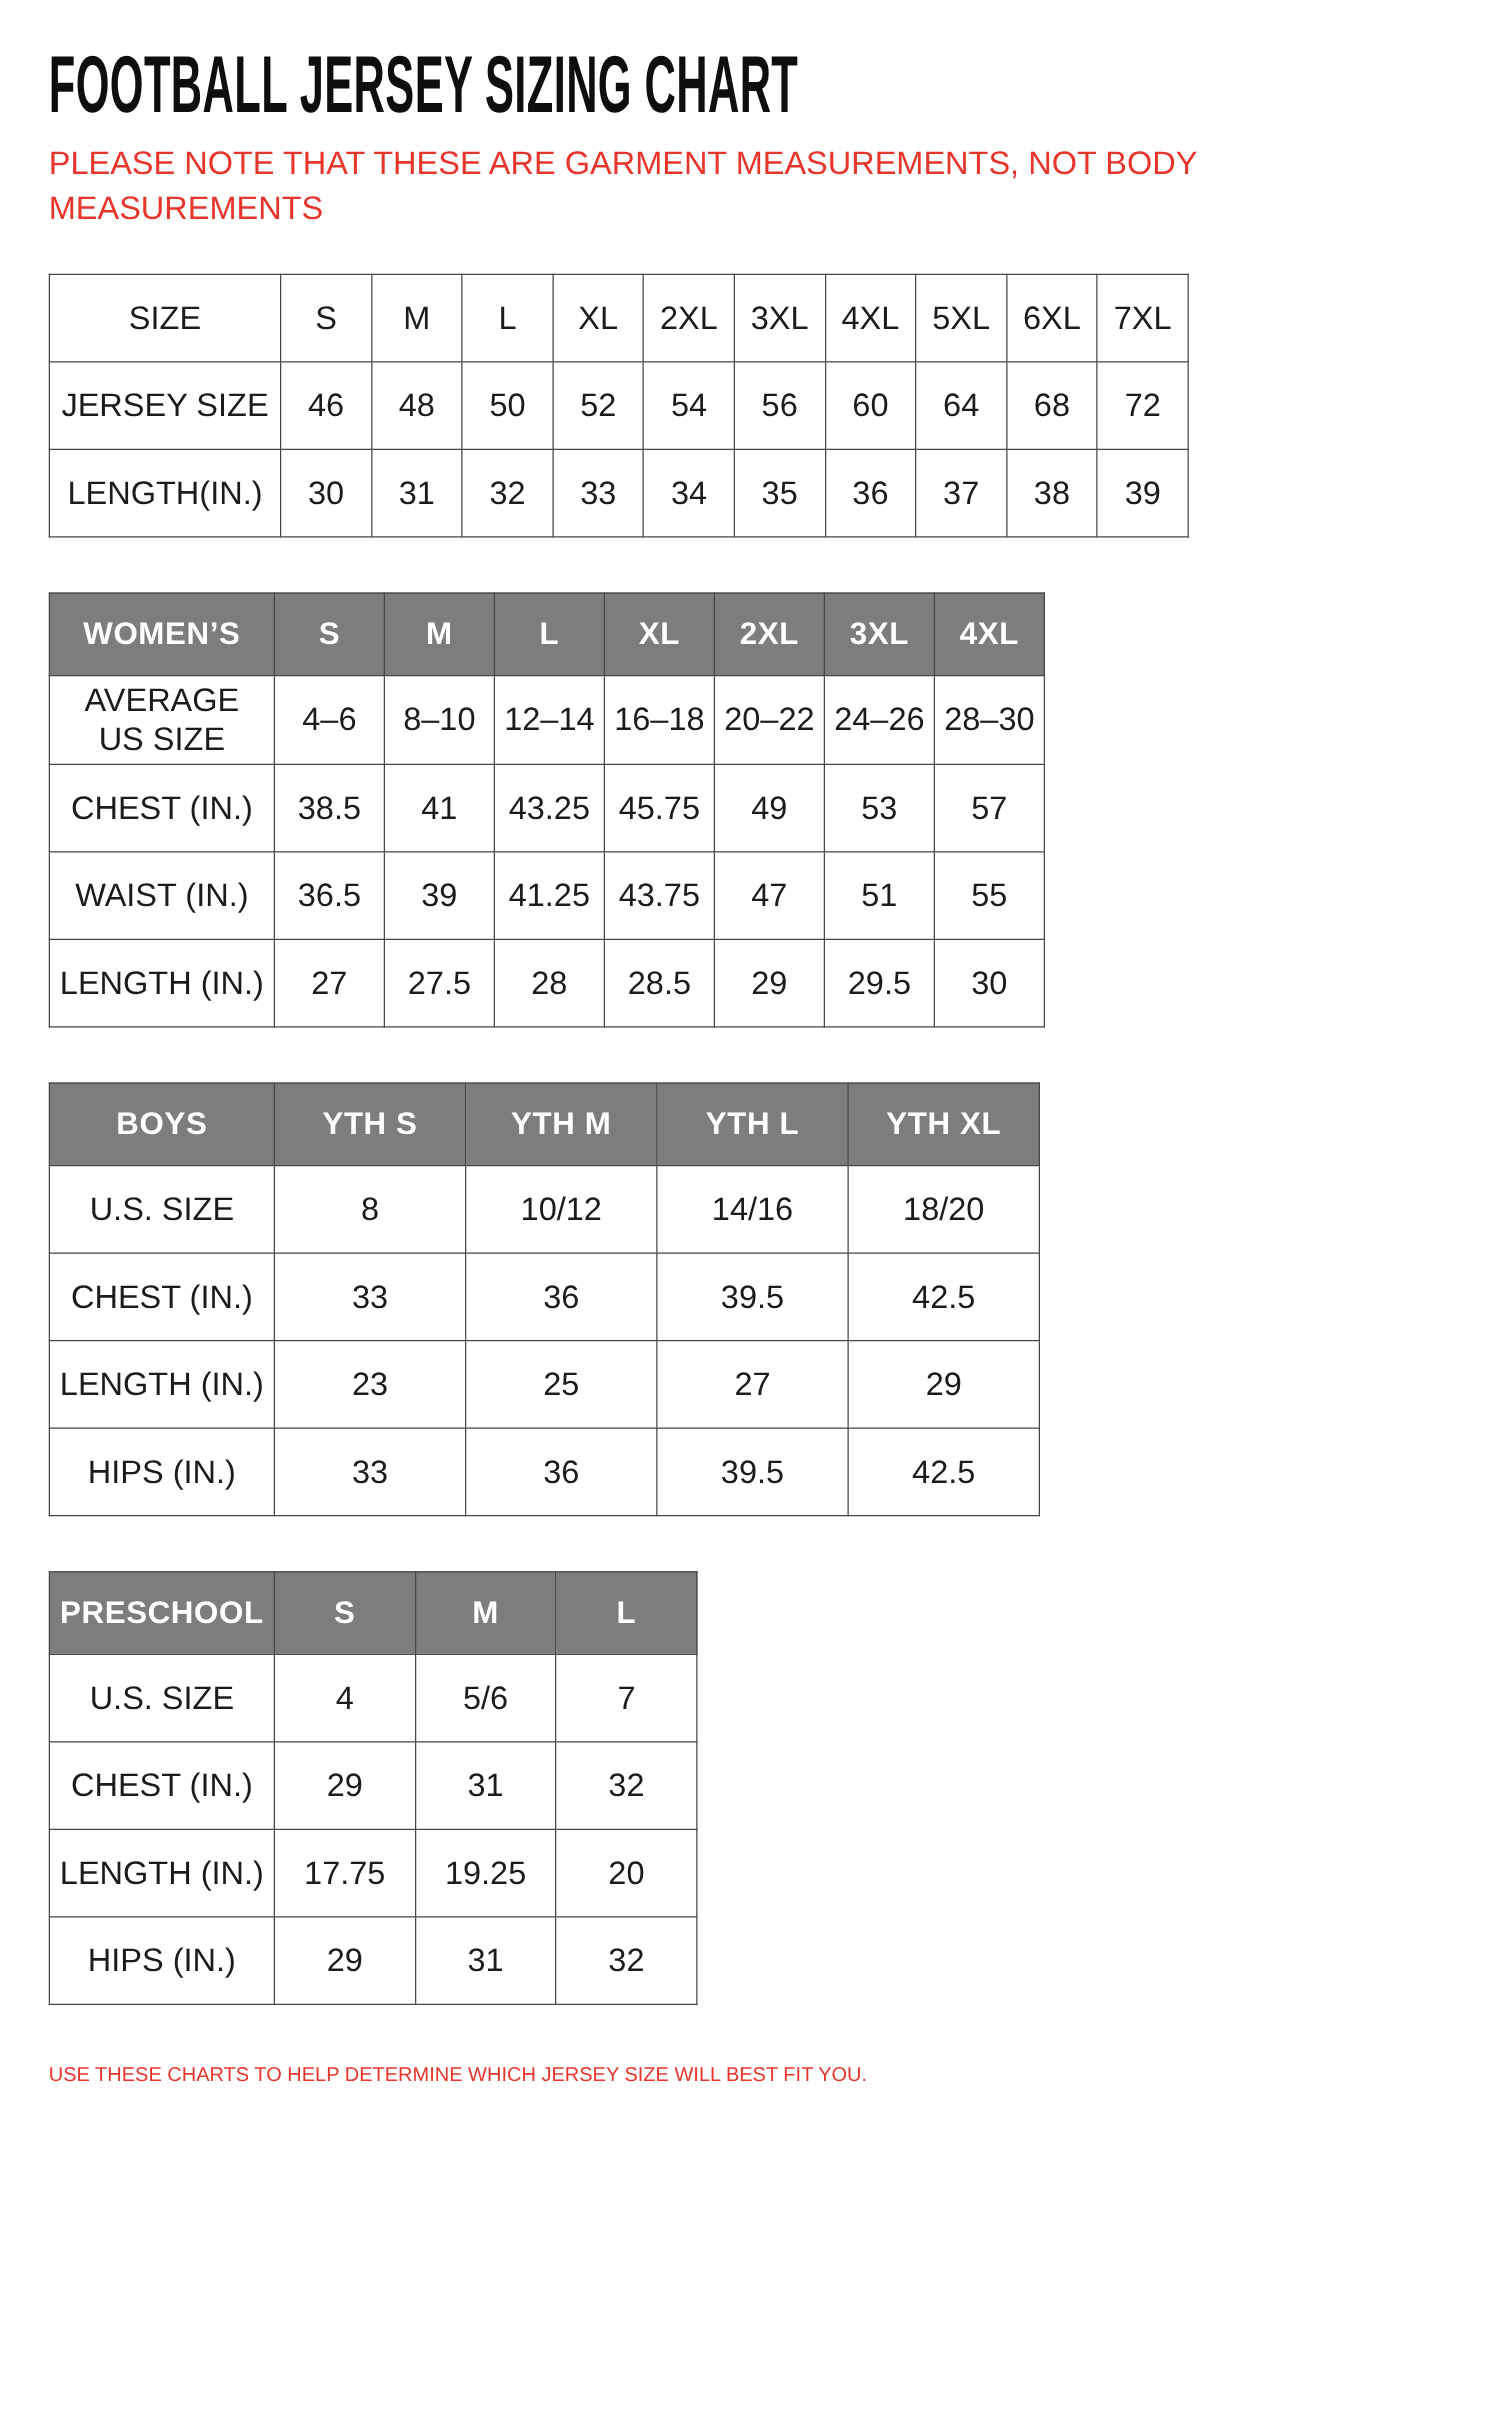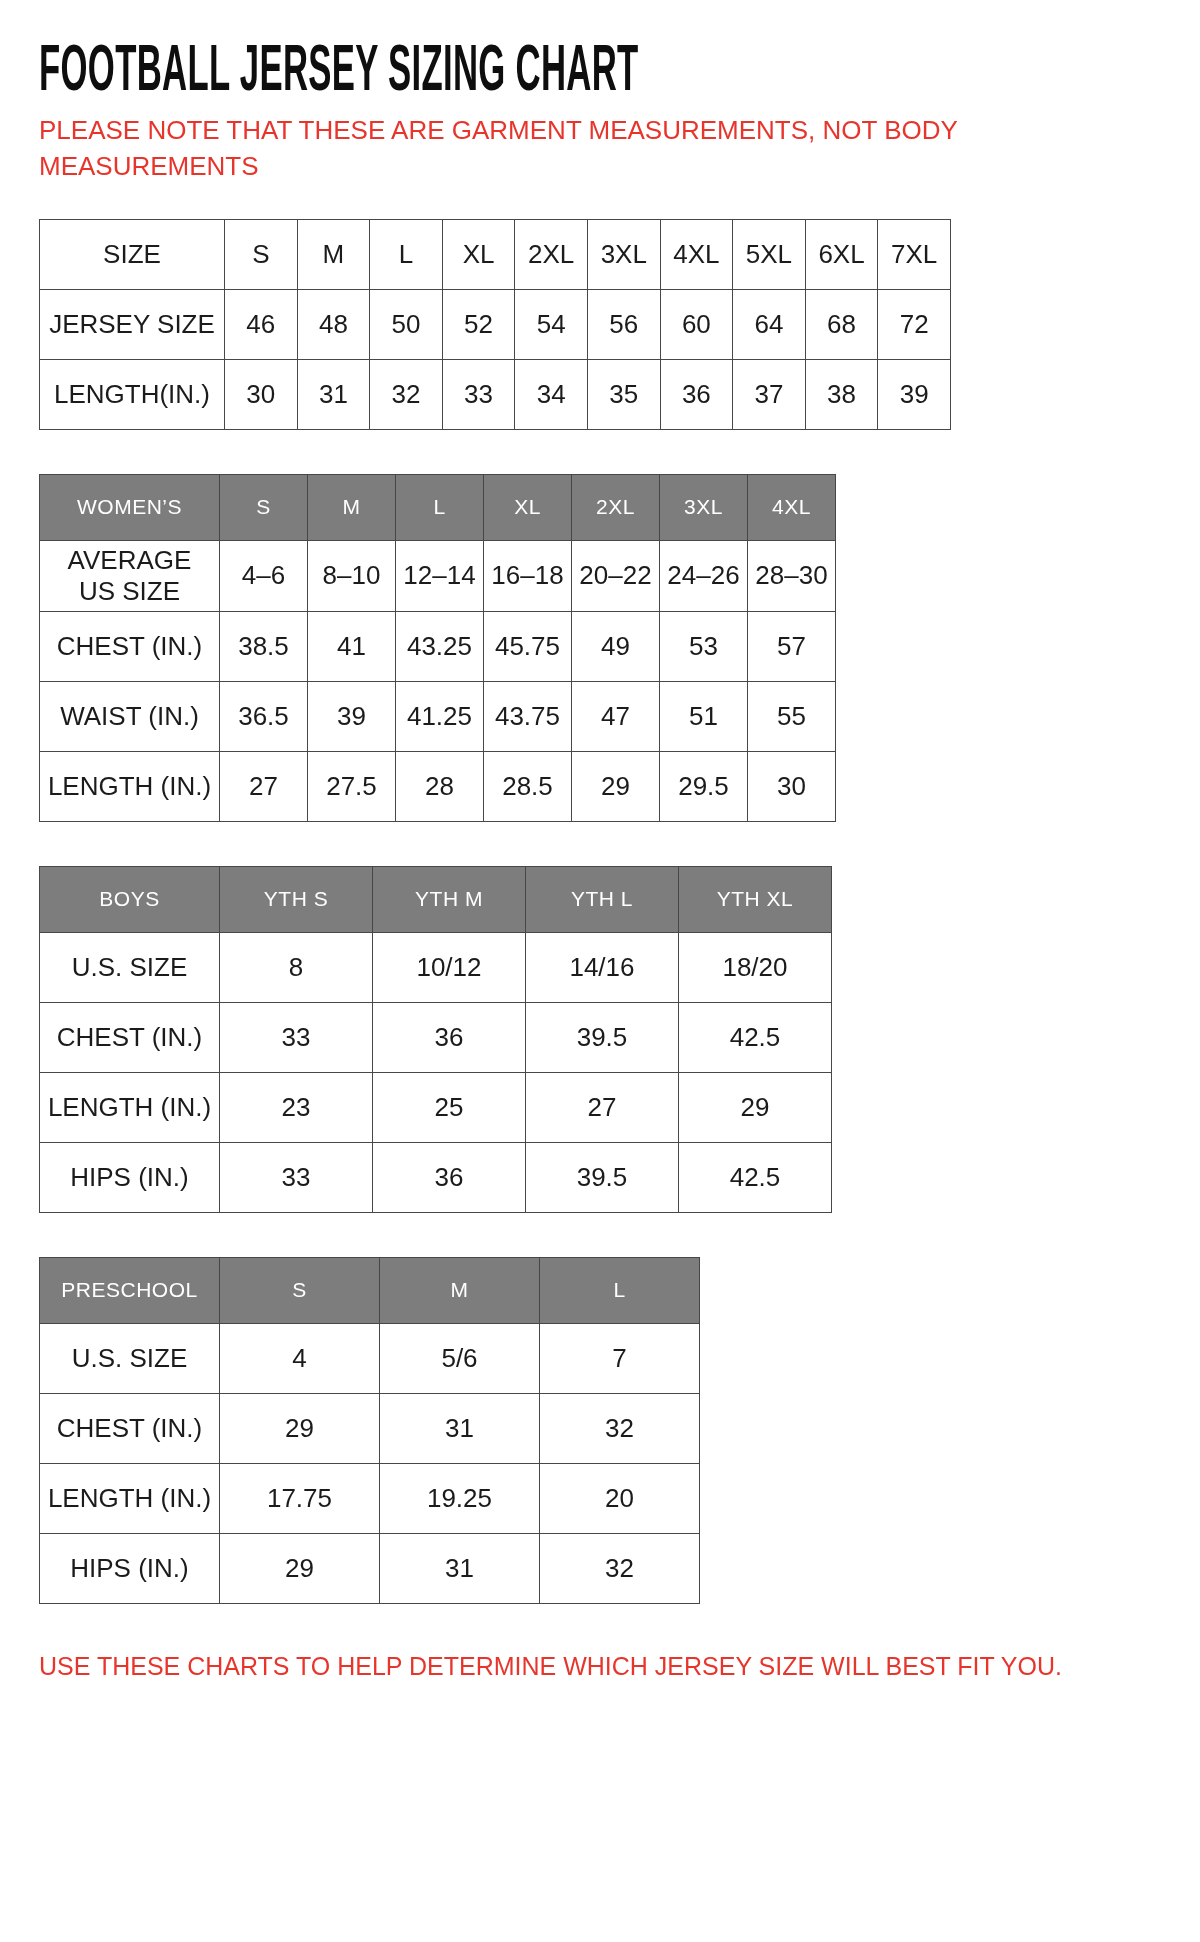--- a/index.html
+++ b/index.html
@@ -15,31 +15,31 @@
   .page{padding:26px 39px 30px;}
   .title{
     margin:8px 0 0;font-size:56px;line-height:1.2;font-weight:bold;color:#0e0e0e;
     display:inline-block;white-space:nowrap;letter-spacing:0.5px;
     transform:scale(0.62,1.15);transform-origin:left center;
   }
   .note{margin:12px 0 0;font-size:26px;line-height:1.38;max-width:960px;color:var(--accent-red);}
   .tbl{border-collapse:collapse;table-layout:fixed;margin-top:44px;font-size:26px;}
   .tbl td,.tbl th{border:1.5px solid var(--border);text-align:center;vertical-align:middle;padding:4px;}
   .tbl td{height:70px;}
-  .tbl th{background:var(--header-bg);color:var(--header-text);font-weight:400;font-size:21px;letter-spacing:0.5px;height:66px;}
+  .tbl th{background:var(--header-bg);color:var(--header-text);font-weight:700;font-size:25px;letter-spacing:0.5px;height:66px;}
   .tbl tr[data-kind="title"] td{background:var(--header-bg);color:var(--header-text);font-size:29px;letter-spacing:4px;height:66px;}
   .tbl-mens{width:912px;margin-top:34px;}
   .tbl-mens col:first-child{width:185px;}
   .tbl-womens{width:797px;}
   .tbl-womens col:first-child{width:180px;}
   .tbl-boys{width:793px;}
   .tbl-boys col:first-child{width:180px;}
-  .tbl-preschool{width:661px;}
+  .tbl-preschool{width:519px;}
   .tbl-preschool col:first-child{width:180px;}
-  .footer{margin:48px 0 0;font-size:25px;color:var(--accent-red);white-space:nowrap;}
+  .footer{margin:48px 0 0;font-size:16px;color:var(--accent-red);white-space:nowrap;}
 </style>
 </head>
 <body>
 
 <div class="page">
   <h1 class="title">FOOTBALL JERSEY SIZING CHART</h1>
   <p class="note">PLEASE NOTE THAT THESE ARE GARMENT MEASUREMENTS, NOT BODY MEASUREMENTS</p>
 
   <table class="tbl tbl-mens">
       <colgroup>

